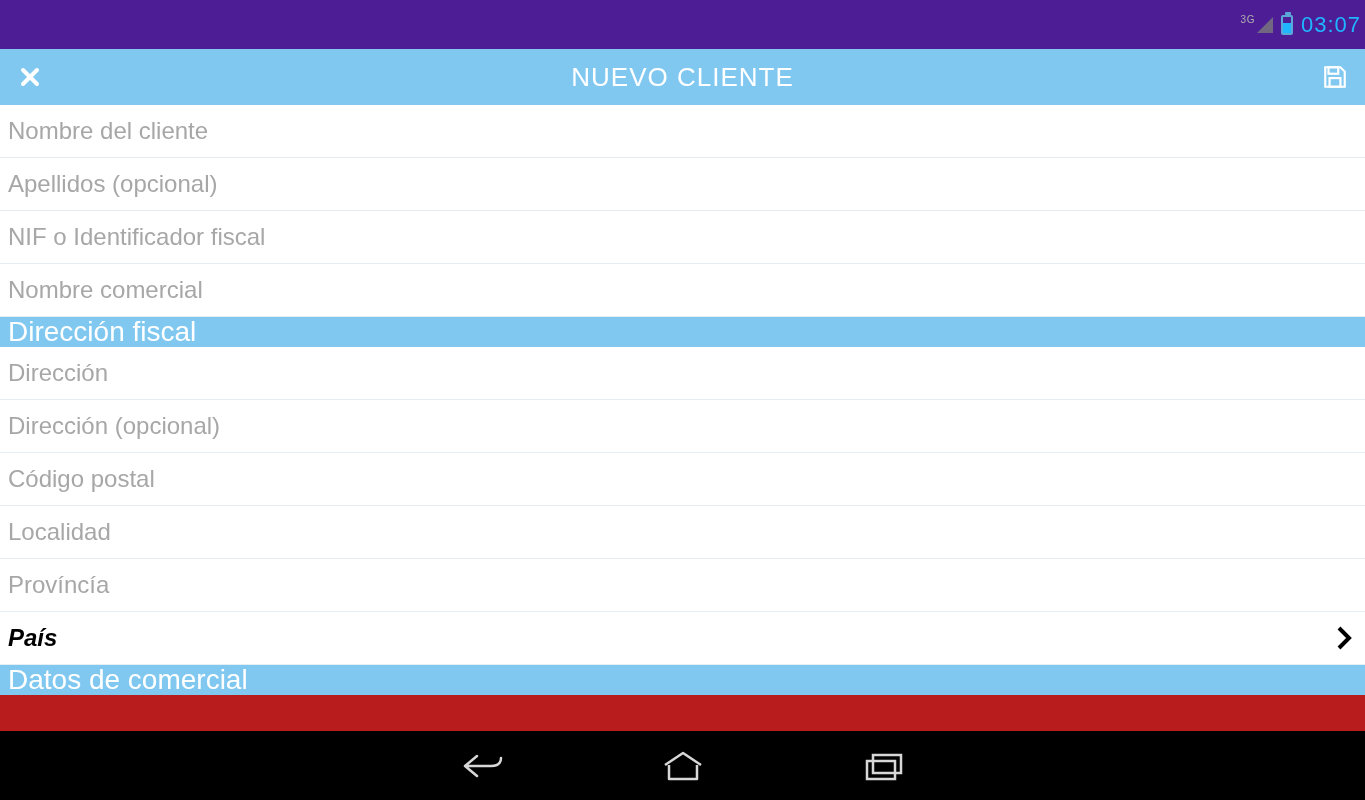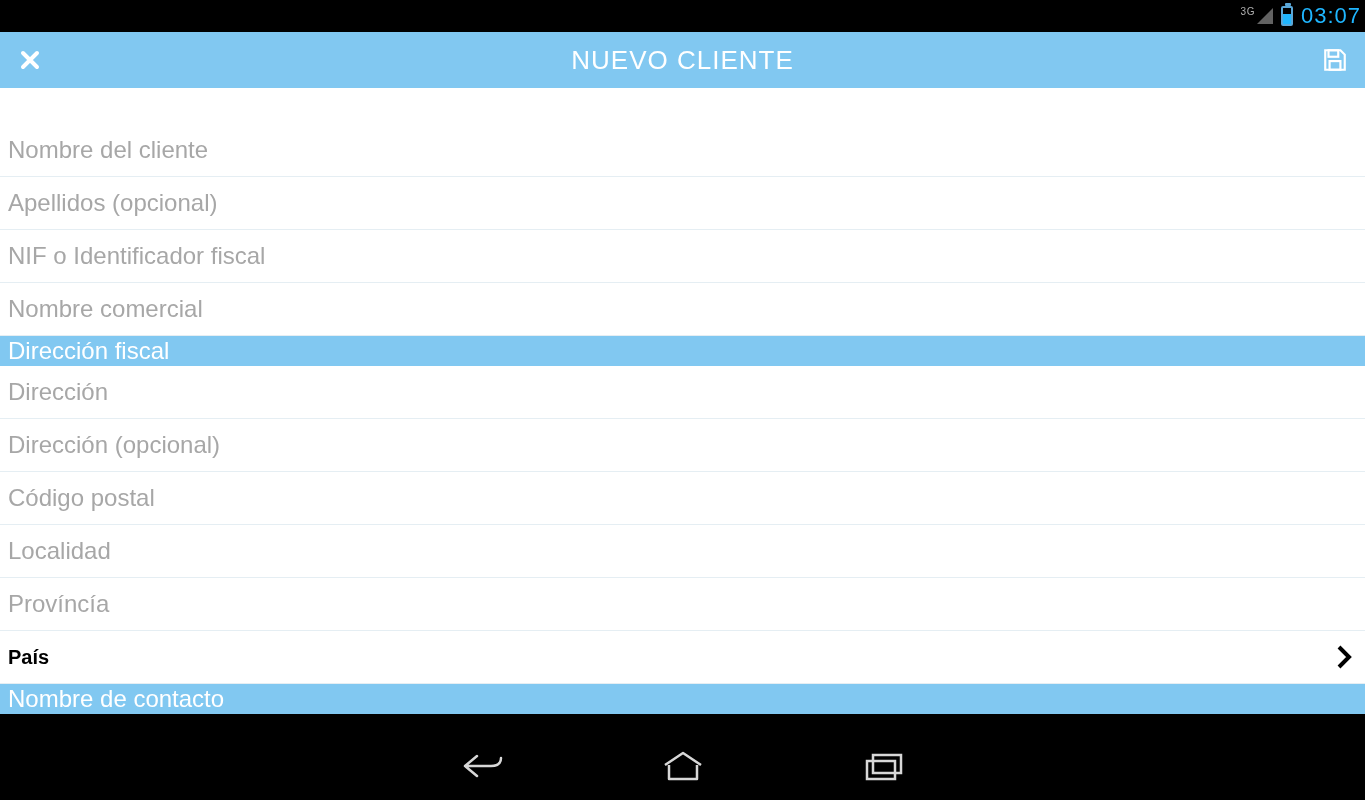--- a/index.html
+++ b/index.html
@@ -1,22 +1,22 @@
 <!DOCTYPE html>
 <html><head>
 <meta charset="utf-8">
 <style>
   * { box-sizing: border-box; margin: 0; padding: 0; }
   html, body { width: 1365px; height: 800px; overflow: hidden; font-family: "Helvetica Neue", Arial, sans-serif; }
   body { background: #ffffff; display: flex; flex-direction: column; }
 
   
   .status-bar {
-    height: 32px;
-    background: #000000;
+    height: 49px;
+    background: #4c1d95;
     color: #1fb6ff;
     display: flex;
     justify-content: flex-end;
     align-items: center;
     padding: 0 4px;
     font-size: 22px;
     gap: 8px;
     flex-shrink: 0;
     position: relative;
   }
@@ -83,61 +83,61 @@
     font-size: 26px;
     font-weight: 300;
     letter-spacing: 1px;
     font-stretch: condensed;
     font-family: "Arial Narrow", Arial, sans-serif;
   }
 
   
   .form-scroll {
     flex: 1 1 auto;
-    background: #000000;
+    background: #b91c1c;
     overflow: hidden;
-    margin-top: 36px;
   }
   .field-input {
     width: 100%;
     height: 53px;
     border: none;
     border-bottom: 1px solid #e5eef3;
     background: #ffffff;
     font-size: 24px;
     color: #333;
     padding: 0 8px;
     outline: none;
   }
   .field-input::placeholder {
     color: #a7a7a7;
   }
   .section-header {
     background: #81c8f1;
     color: #ffffff;
-    font-size: 24px;
+    font-size: 28px;
     padding: 8px 8px;
     height: 30px;
     display: flex;
     align-items: center;
   }
   .list-row {
     height: 53px;
     display: flex;
     align-items: center;
     justify-content: space-between;
     padding: 0 12px 0 8px;
     border-bottom: 1px solid #e5eef3;
     background: #ffffff;
     cursor: pointer;
   }
   .list-row .label {
-    font-size: 20px;
+    font-size: 24px;
     font-weight: 700;
     color: #000000;
+    font-style: italic;
   }
   .chevron svg { display: block; }
 
   
   .nav-bar {
     height: 69px;
     background: #000000;
     display: flex;
     justify-content: center;
     align-items: center;
@@ -202,21 +202,21 @@
 
   <div class="list-row">
     <span class="label">País</span>
     <span class="chevron">
       <svg width="18" height="26" viewBox="0 0 18 26">
         <path d="M4 3 L14 13 L4 23" fill="none" stroke="#000000" stroke-width="4" stroke-linecap="butt"></path>
       </svg>
     </span>
   </div>
 
-  <div class="section-header">Nombre de contacto</div>
+  <div class="section-header">Datos de comercial</div>
 
 
 </div>
 
 <div class="nav-bar">
   <div class="nav-btn">
     <svg width="48" height="32" viewBox="0 0 48 32">
       <path d="M6 16 L18 6 M6 16 L18 26 M6 16 H32 Q42 16 42 8" fill="none" stroke="#d7d7d7" stroke-width="2.5" stroke-linecap="round"></path>
     </svg>
   </div>

